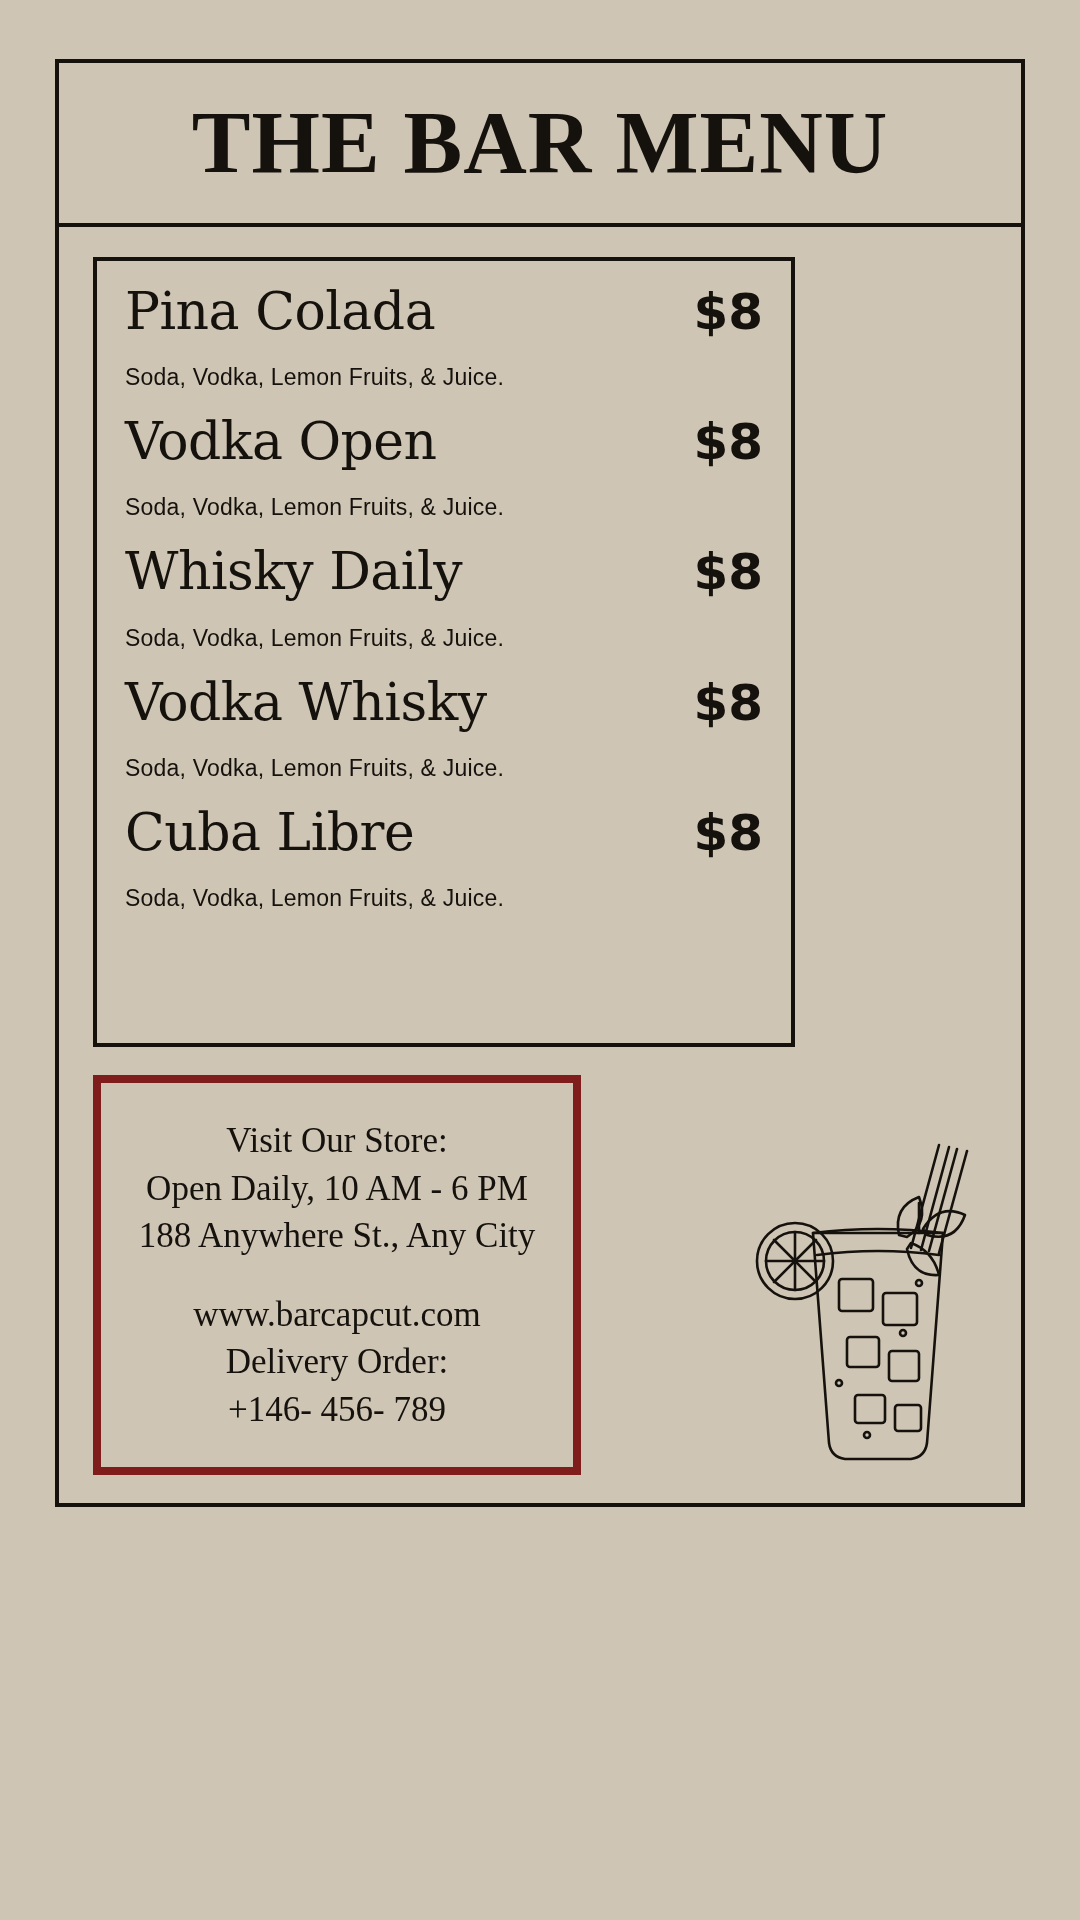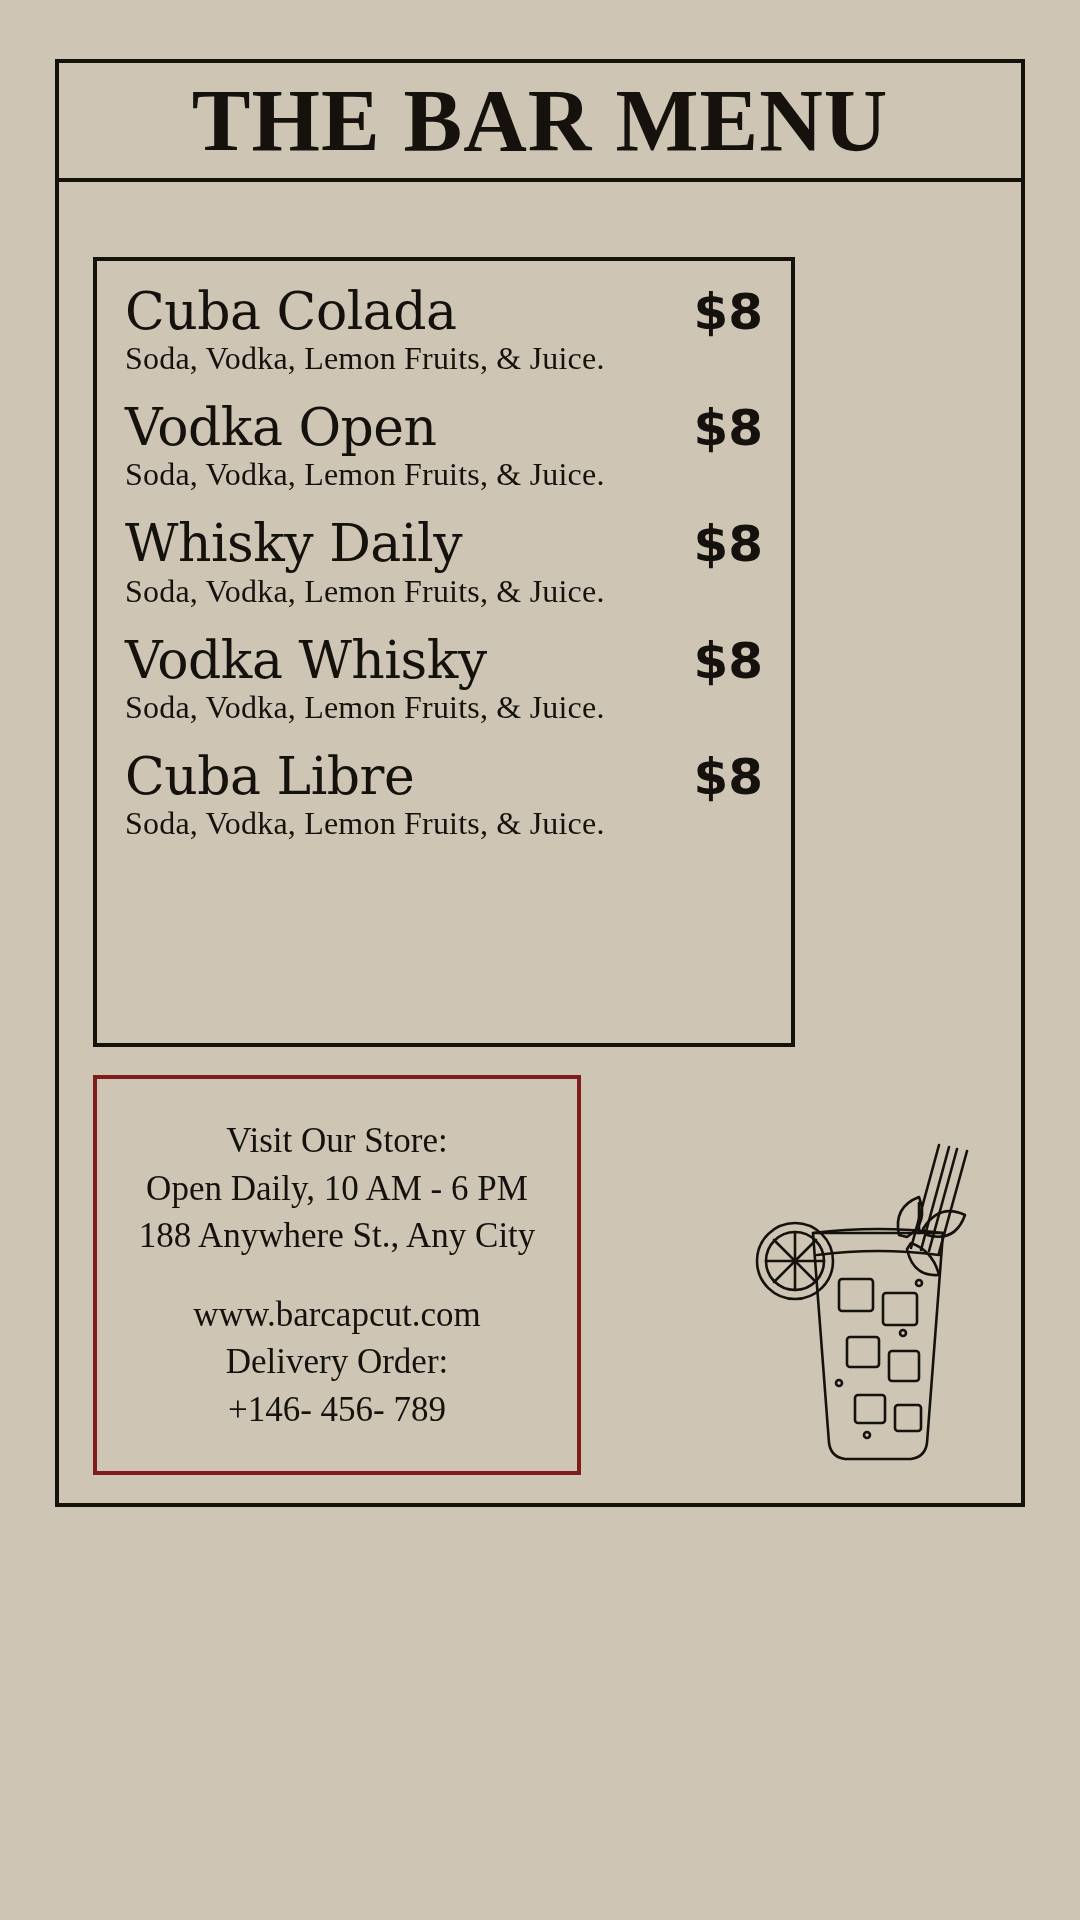--- a/index.html
+++ b/index.html
@@ -22,21 +22,21 @@
     left: 55px;
     top: 59px;
     width: 970px;
     height: 1448px;
     border: 4px solid #15120e;
     background: #cfc5b4;
   }
 
   
   .title-band {
-    height: 119px;
+    height: 164px;
     border-bottom: 4px solid #15120e;
     display: flex;
     align-items: center;
     justify-content: center;
   }
 
   .title-band h1 {
     font-family: "Liberation Serif", serif;
     font-weight: 700;
     font-size: 88px;
@@ -77,34 +77,34 @@
   }
 
   .item-price {
     font-family: "DejaVu Sans", sans-serif;
     font-weight: 700;
     font-size: 50px;
     line-height: 1.1;
   }
 
   .item-desc {
-    font-family: Liberation Serif, serif;
-    font-size: 32px;
-    margin-top: 0;
+    font-family: Liberation Sans, sans-serif;
+    font-size: 23px;
+    margin-top: 24px;
     letter-spacing: 0.2px;
   }
 
   
   .info-box {
     position: absolute;
     left: 34px;
     top: 1012px;
     width: 488px;
     height: 400px;
-    border: 4px solid #7f1d1d;
+    border: 8px solid #7f1d1d;
     display: flex;
     flex-direction: column;
     align-items: center;
     justify-content: center;
     text-align: center;
     padding: 10px 12px;
   }
 
   .info-line {
     font-size: 35px;
@@ -130,21 +130,21 @@
 <div class="poster">
 
   <div class="title-band">
     <h1>THE BAR MENU</h1>
   </div>
 
   <div class="items-box">
 
     <div class="menu-item">
       <div class="item-head">
-        <span class="item-name">Cuba Colada</span>
+        <span class="item-name">Pina Colada</span>
         <span class="item-price">$8</span>
       </div>
       <div class="item-desc">Soda, Vodka, Lemon Fruits,  &amp; Juice.</div>
     </div>
 
     <div class="menu-item">
       <div class="item-head">
         <span class="item-name">Vodka Open</span>
         <span class="item-price">$8</span>
       </div>

